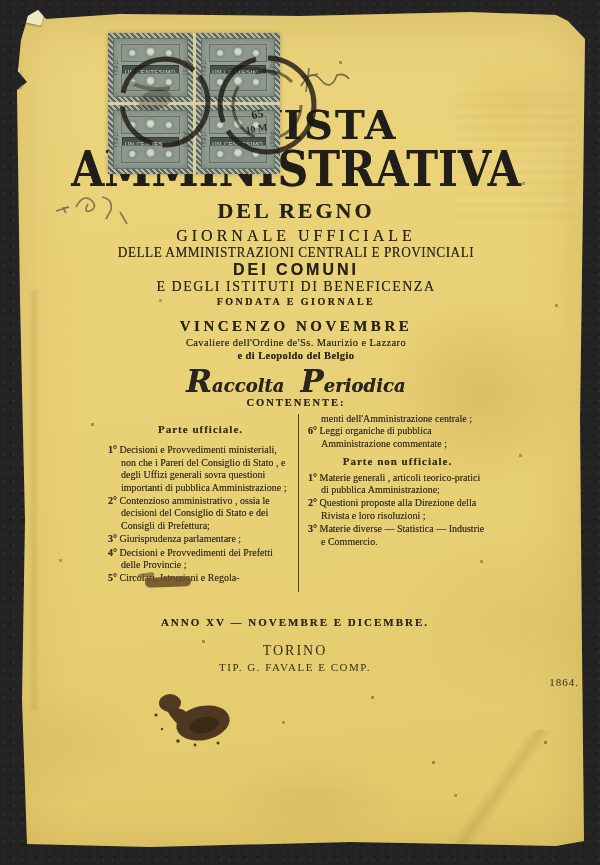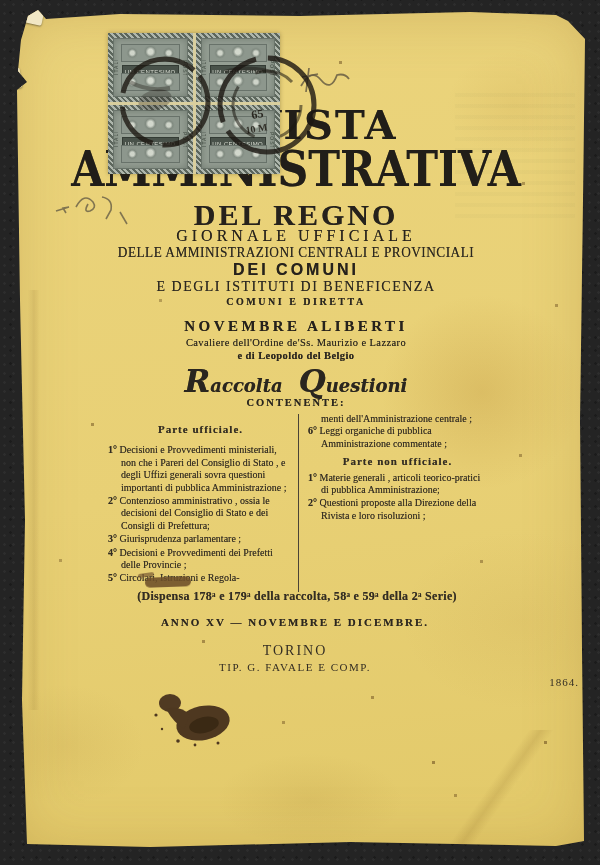--- a/index.html
+++ b/index.html
@@ -50,21 +50,21 @@
     transform:rotate(12deg);border-radius:2px;z-index:6;box-shadow:0 1px 2px rgba(0,0,0,.45);}
   .flap2{position:absolute;left:12px;top:68px;width:9px;height:20px;background:#eee3bd;
     transform:rotate(-9deg);border-radius:2px;z-index:6;box-shadow:0 1px 2px rgba(0,0,0,.4);}
 
   
   .mast{position:absolute;left:0;right:8px;text-align:center;color:#2a261f;z-index:2;
     text-shadow:0 0 .5px rgba(48,42,32,.65);white-space:nowrap;}
   .t1{top:101px;font-size:40px;font-weight:bold;letter-spacing:2px;font-family:"DejaVu Serif",serif;color:#211e19;}
   .t2{top:140px;font-size:49px;font-weight:bold;font-family:"DejaVu Serif",serif;color:#211e19;
       transform:scaleX(.87);transform-origin:50% 0;}
-  .t3{top:198px;font-size:30px;font-weight:bold;letter-spacing:3px;color:#26221c;}
+  .t3{top:198px;font-size:22px;font-weight:bold;letter-spacing:3px;color:#26221c;}
   .s1{top:227px;font-size:16px;font-weight:normal;letter-spacing:4px;color:#26221c;}
   .s2{top:245px;font-size:14px;letter-spacing:.5px;transform:scaleX(.95);transform-origin:50% 0;color:#2c2821;}
   .s3{top:261px;font-size:16px;font-weight:bold;letter-spacing:3px;font-family:"Liberation Sans",sans-serif;color:#26221c;}
   .s4{top:279px;font-size:14px;letter-spacing:1.5px;color:#2c2821;}
   .s5{top:296px;font-size:10px;font-weight:bold;letter-spacing:2.5px;}
   .s6{top:309px;font-size:7px;font-weight:bold;letter-spacing:1px;}
   .s7{top:318px;font-size:15px;font-weight:bold;letter-spacing:3.5px;color:#26221c;}
   .s8{top:337px;font-size:10.5px;font-weight:normal;letter-spacing:.4px;}
   .s9{top:350px;font-size:10.5px;font-weight:bold;letter-spacing:.4px;}
   .fancy{top:363px;font-size:18px;font-style:italic;font-weight:bold;font-family:"DejaVu Serif",serif;color:#2a261f;}
@@ -138,49 +138,49 @@
     <div class="crease-l"></div>
     <div class="verso-ghost"></div>
 
     <div class="mast t1">RIVISTA</div>
     <div class="mast t2">AMMINISTRATIVA</div>
     <div class="mast t3">DEL REGNO</div>
     <div class="mast s1">GIORNALE UFFICIALE</div>
     <div class="mast s2">DELLE AMMINISTRAZIONI CENTRALI E PROVINCIALI</div>
     <div class="mast s3">DEI COMUNI</div>
     <div class="mast s4">E DEGLI ISTITUTI DI BENEFICENZA</div>
-    <div class="mast s5">COMUNI E DIRETTA</div>
-    <div class="mast s7">NOVEMBRE ALIBERTI</div>
+    <div class="mast s5">FONDATA E GIORNALE</div>
+    <div class="mast s7">VINCENZO NOVEMBRE</div>
     <div class="mast s8">Cavaliere dell'Ordine de'Ss. Maurizio e Lazzaro</div>
     <div class="mast s9">e di Leopoldo del Belgio</div>
     <div class="mast fancy">
-      <span class="w">Raccolta</span><span class="w">Questioni</span>
+      <span class="w">Raccolta</span><span class="w">Periodica</span>
     </div>
     <div class="mast cont-h">CONTENENTE:</div>
 
     <div class="columns">
       <div class="colL">
         <div class="col-head">Parte ufficiale.</div>
         <div class="c-item"><span class="c-num">1°</span> <span>Decisioni e Provvedimenti ministeriali, non che i Pareri del Consiglio di Stato , e degli Uffizi generali sovra questioni importanti di pubblica Amministrazione ;</span></div>
         <div class="c-item"><span class="c-num">2°</span> <span>Contenzioso amministrativo , ossia le decisioni del Consiglio di Stato e dei Consigli di Prefettura;</span></div>
         <div class="c-item"><span class="c-num">3°</span> <span>Giurisprudenza parlamentare ;</span></div>
         <div class="c-item"><span class="c-num">4°</span> <span>Decisioni e Provvedimenti dei Prefetti delle Provincie ;</span></div>
         <div class="c-item"><span class="c-num">5°</span> <span>Circolari, Istruzioni e Regola-</span></div>
       </div>
       <div class="vdiv"></div>
       <div class="colR">
         <div class="c-cont">menti dell'Amministrazione centrale ;</div>
         <div class="c-item"><span class="c-num">6°</span> <span>Leggi organiche di pubblica Amministrazione commentate ;</span></div>
         <div class="col-head">Parte non ufficiale.</div>
         <div class="c-item"><span class="c-num">1°</span> <span>Materie generali , articoli teorico-pratici di pubblica Amministrazione;</span></div>
         <div class="c-item"><span class="c-num">2°</span> <span>Questioni proposte alla Direzione della Rivista e loro risoluzioni ;</span></div>
+        <div class="c-item"><span class="c-num">3°</span> <span>Materie diverse — Statistica — Industrie e Commercio.</span></div>
       </div>
     </div>
 
-    <div class="dispensa">(Dispensa 178ᵃ e 179ᵃ della raccolta, 58ᵃ e 59ᵃ della 2ᵃ Serie)</div>
     <div class="anno">ANNO XV — NOVEMBRE E DICEMBRE.</div>
     <div class="city">TORINO</div>
     <div class="printer">TIP. G. FAVALE E COMP.</div>
     <div class="year">1864.</div>
 
     <div class="stamps">
       <div class="stamp">
         <div class="orn orn-t"></div>
         <div class="band">UN CENTESIMO</div>
         <div class="orn orn-b"></div>

